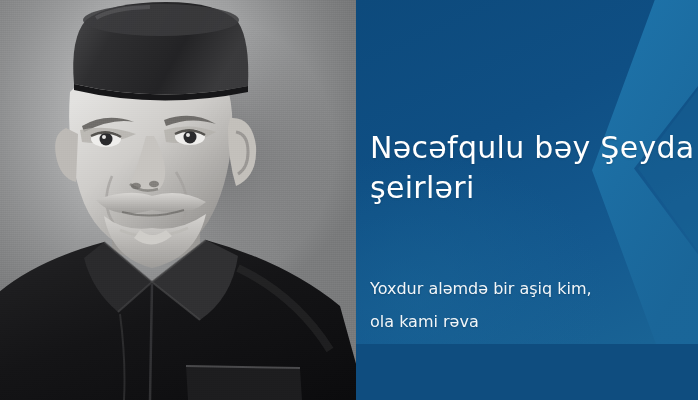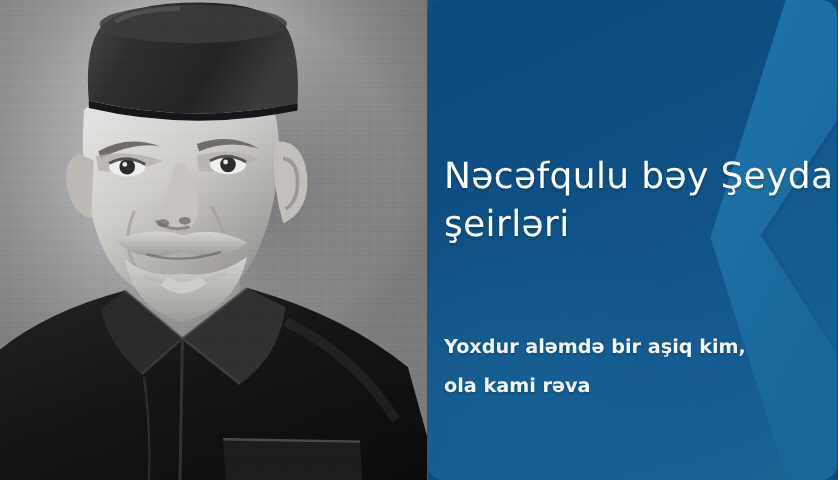--- a/index.html
+++ b/index.html
@@ -48,25 +48,24 @@
     mix-blend-mode: overlay;
     opacity: .6;
   }
 
   
   .blue-panel {
     position: absolute;
     left: 356px;
     top: 0;
     width: 342px;
-    height: 400px;
+    height: 344px;
     overflow: hidden;
     background:
       linear-gradient(155deg, #0d4a7c 0%, #0f4f84 38%, #14598f 70%, #1a6596 100%);
-    border-radius: 14px;
   }
   .chevron { position:absolute; inset:0; width:100%; height:100%; display:block; }
   .panel-sheen {
     position:absolute; inset:0;
     background: radial-gradient(ellipse 90% 70% at 18% 88%, rgba(26,101,150,.55) 0%, rgba(26,101,150,0) 62%);
     pointer-events:none;
   }
 
   
   .title {
@@ -82,21 +81,21 @@
     white-space: pre-line;
     text-shadow: 0 1px 2px rgba(0,0,0,.18);
   }
   .subtitle {
     position: absolute;
     left: 14px;
     top: 272px;
     width: 320px;
     color: #f2f6f9;
     font-size: 16px;
-    font-weight: 700;
+    font-weight: 400;
     line-height: 33px;
     white-space: pre-line;
     text-shadow: 0 1px 2px rgba(0,0,0,.2);
   }
 
   
   .logo {
     position: absolute;
     right: 14px;
     bottom: 18px;

